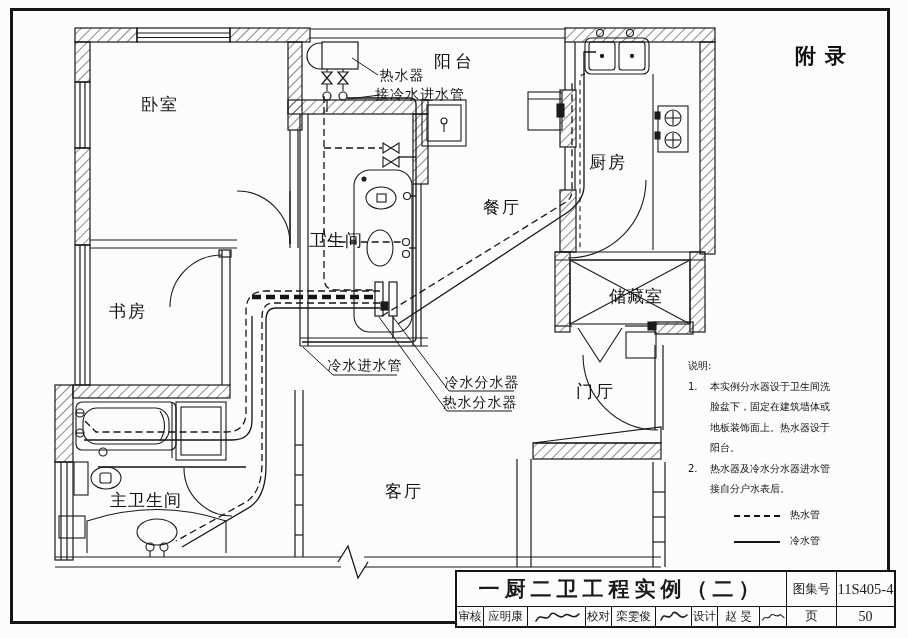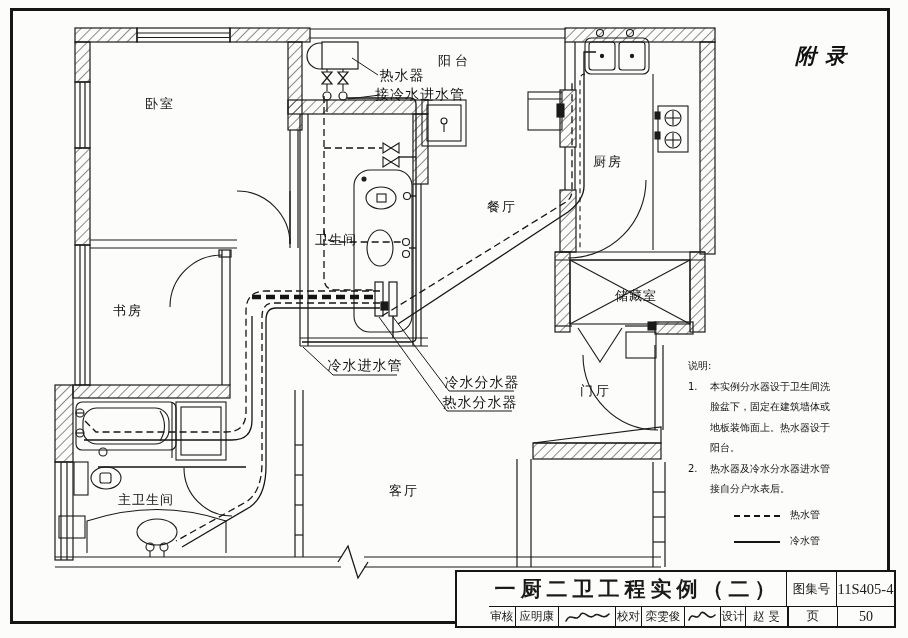--- a/index.html
+++ b/index.html
@@ -5,38 +5,38 @@
   html,body{margin:0;padding:0;background:#e8e8e4;}
   .sheet{
     position:relative;width:908px;height:638px;background:#fcfcfa;
     font-family:"DejaVu Sans","Liberation Sans",sans-serif;color:#1a1a1a;
     overflow:hidden;
   }
   .frame{position:absolute;left:10px;top:8px;width:880px;height:616px;
     border:3px solid #151515;box-sizing:border-box;}
   svg.plan{position:absolute;left:0;top:0;}
   .lbl{position:absolute;transform:translate(-50%,-50%);white-space:nowrap;
-    font-size:13px;letter-spacing:2px;color:#111;}
+    font-size:17px;letter-spacing:2px;color:#111;}
   .lbl.small{font-size:14px;letter-spacing:1px;}
   .appendix{position:absolute;left:795px;top:42px;font-size:21px;font-weight:bold;
-    letter-spacing:9px;color:#111;font-style:italic;}
+    letter-spacing:9px;color:#111;}
   
   .notes{position:absolute;left:688px;top:356px;width:222px;font-size:10px;
     line-height:20.5px;color:#111;}
   .note-item{display:flex;}
   .note-num{width:22px;flex:none;}
   .legend-head{margin-top:14px;}
   .legend-row{display:flex;align-items:center;margin-left:46px;margin-top:6px;height:20px;}
   .legend-sample{width:46px;margin-right:10px;}
   .ls-hot{border-top:2px dashed #151515;}
   .ls-cold{border-top:2px solid #151515;}
   
   .tblock{position:absolute;left:455px;top:570px;width:441px;height:58px;
     border:2px solid #151515;box-sizing:border-box;display:flex;flex-direction:column;
-    background:#fcfcfa;padding-left:32px;}
+    background:#fcfcfa;}
   .tb-row{display:flex;box-sizing:border-box;}
   .tb-row.top{height:35px;border-bottom:1.5px solid #151515;}
   .tb-row.bottom{flex:1;}
   .tb-cell{display:flex;align-items:center;justify-content:center;box-sizing:border-box;
     border-left:1.5px solid #151515;overflow:hidden;white-space:nowrap;}
   .tb-cell.first{border-left:none;}
   .tb-title{flex:1;font-size:21px;font-weight:bold;letter-spacing:5px;}
   .tb-atlas-label{width:50px;font-size:12.5px;}
   .tb-atlas-no{width:58px;font-size:14.5px;font-family:"Liberation Serif","DejaVu Serif",serif;}
   .tb-sm{font-size:11.5px;}

